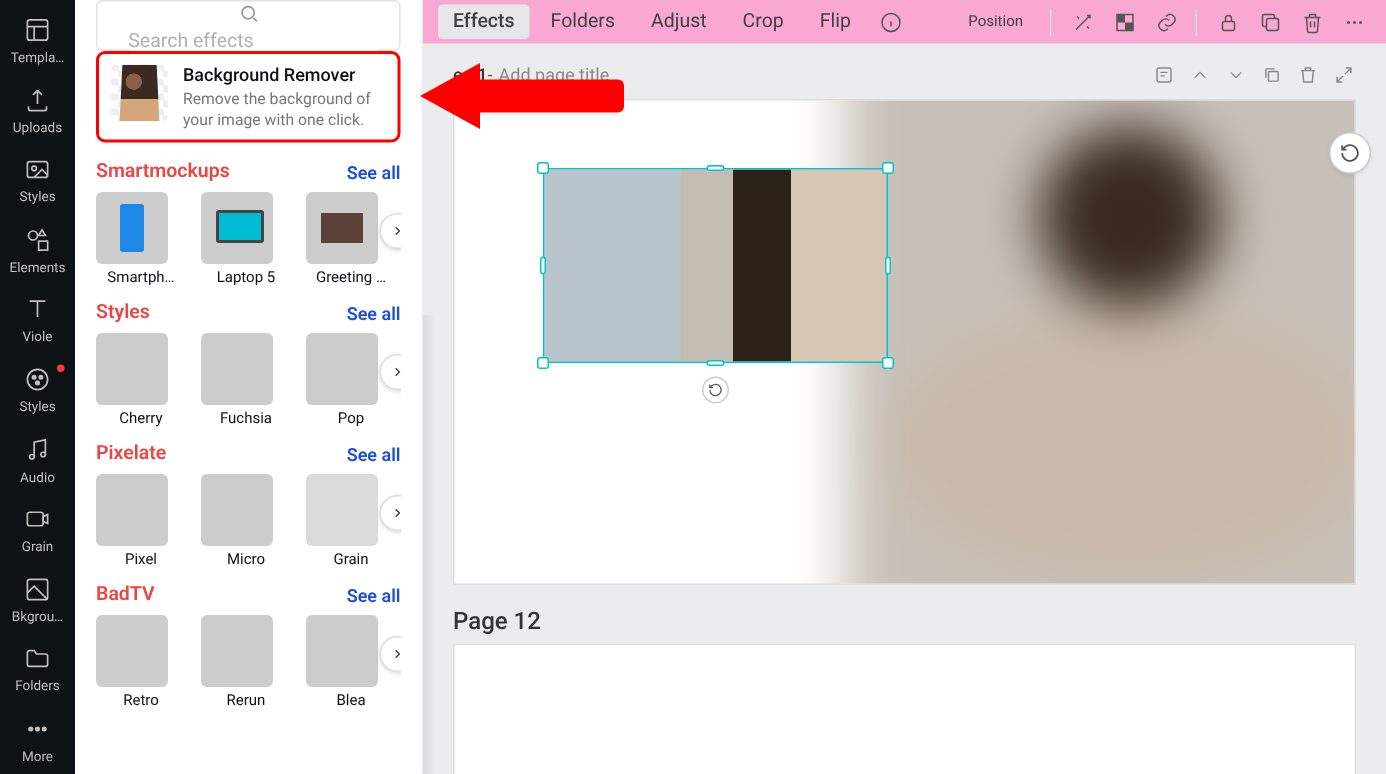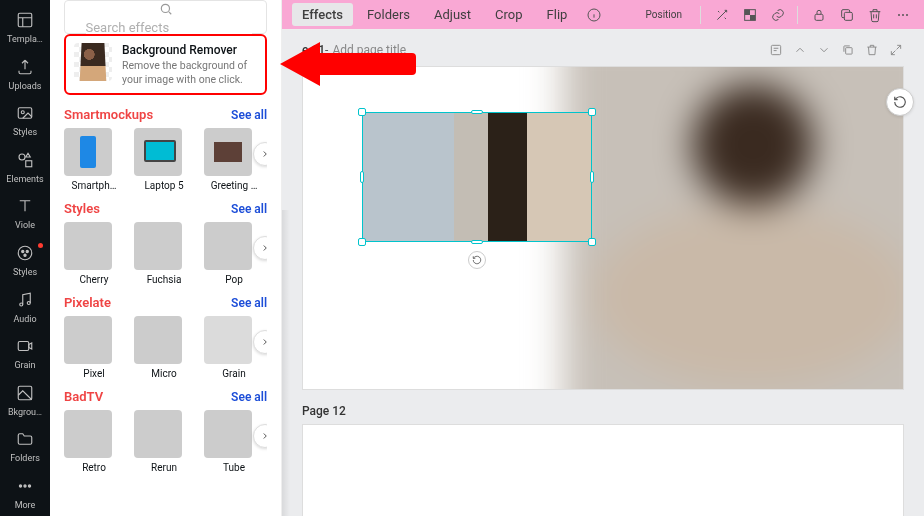--- a/index.html
+++ b/index.html
@@ -77,21 +77,21 @@
   .sel{position:absolute; left:60px; top:46px; width:228px; height:128px; outline:1.5px solid #00c4cc;}
   .sel .content{width:100%;height:100%;background:linear-gradient(90deg,#b9c4cc 0 40%, #c3bdb4 40% 55%, #2b2118 55% 72%, #d6c7b5 72%);}
   .sel .handle{position:absolute;width:8px;height:8px;background:#fff;border:1.5px solid #00c4cc;border-radius:2px;}
   .sel .htl{top:-5px;left:-5px;} .sel .htr{top:-5px;right:-5px;}
   .sel .hbl{bottom:-5px;left:-5px;} .sel .hbr{bottom:-5px;right:-5px;}
   .sel .hm{ width:12px;height:4px;border-radius:2px;}
   .sel .hmt{top:-3px;left:calc(50% - 6px);} .sel .hmb{bottom:-3px;left:calc(50% - 6px);}
   .sel .hml{left:-3px;top:calc(50% - 6px);width:4px;height:12px;} .sel .hmr{right:-3px;top:calc(50% - 6px);width:4px;height:12px;}
   .rotate{position:absolute;left:calc(50% - 9px);bottom:-28px;width:18px;height:18px;background:#fff;border:1px solid #ccc;border-radius:50%;display:flex;align-items:center;justify-content:center;cursor:pointer;}
   .page-ruler{position:absolute;right:10px;top:58px;width:28px;height:28px;background:#fff;border:1px solid #ccc;border-radius:50%;display:flex;align-items:center;justify-content:center;cursor:pointer;box-shadow:0 1px 3px rgba(0,0,0,0.1);}
-  .page2head{display:flex;align-items:center;font-size:12px;color:#333;font-weight:500;margin-bottom:6px;}
+  .page2head{display:flex;align-items:center;font-size:16px;color:#333;font-weight:500;margin-bottom:6px;}
   .page2{background:#fff;height:100px;border:1px solid #ddd;}
   
   
   .pointer{ position:absolute; left:280px; top:42px; width:140px; height:44px; z-index:50; pointer-events:none;}
   .pointer .shaft{position:absolute;left:36px;top:11px;width:100px;height:22px;background:#ff0000;border-radius:4px;}
   .pointer .head{position:absolute;left:0;top:0;width:0;height:0;border-top:22px solid transparent;border-bottom:22px solid transparent;border-right:40px solid #ff0000;}
   
   
   .panel-shadow{position:absolute;left:282px;top:210px;width:8px;height:306px;background:linear-gradient(90deg,rgba(0,0,0,0.08),transparent);pointer-events:none;}
 </style>
@@ -318,24 +318,20 @@
       <span class="seeall">See all</span>
     </div>
     <div class="row">
       <div class="tile">
             <div class="img badtv1"></div>
             <span class="label">Retro</span>
           </div>
       <div class="tile">
             <div class="img badtv2"></div>
             <span class="label">Rerun</span>
-          </div>
-      <div class="tile">
-            <div class="img badtv3"></div>
-            <span class="label">Tube</span>
           </div>
       <div class="tile">
             <div class="img badtv4"></div>
             <span class="label">Blea</span>
           </div>
       <div class="row-arrow">
             <svg width="10" height="10" viewBox="0 0 24 24" fill="none" stroke-width="2">
               <path d="M9 6l6 6-6 6"></path>
             </svg>
           </div>

